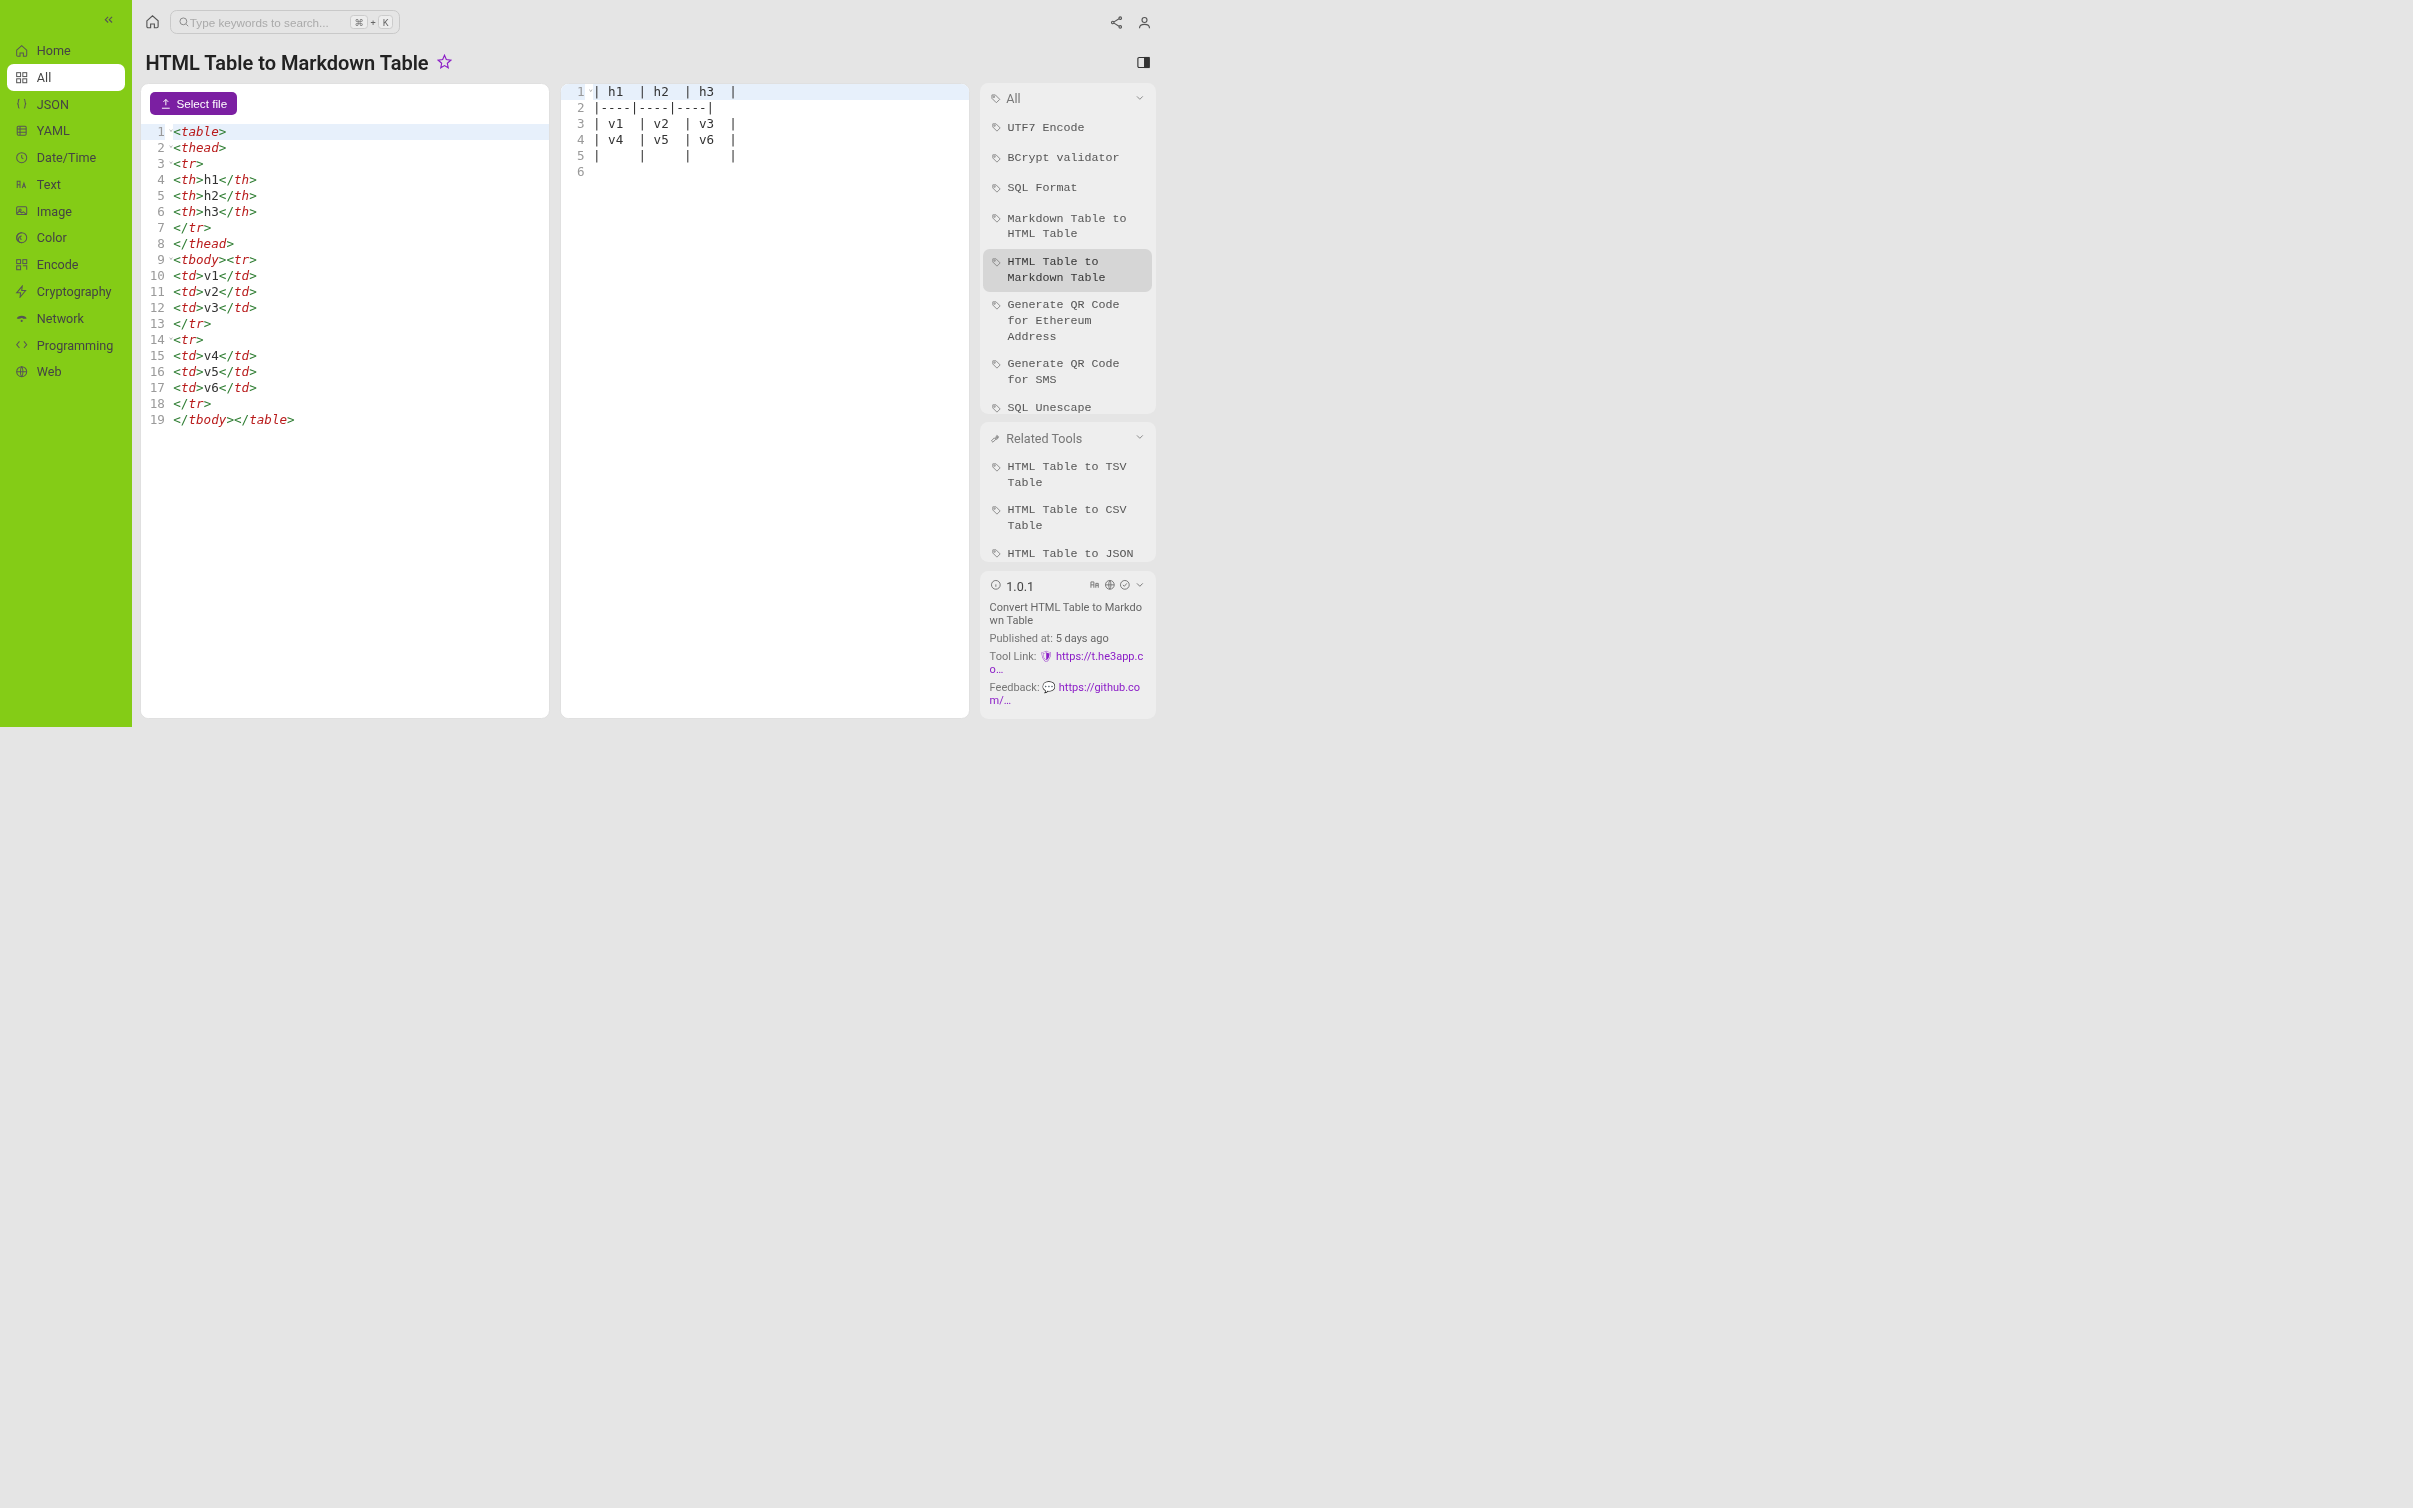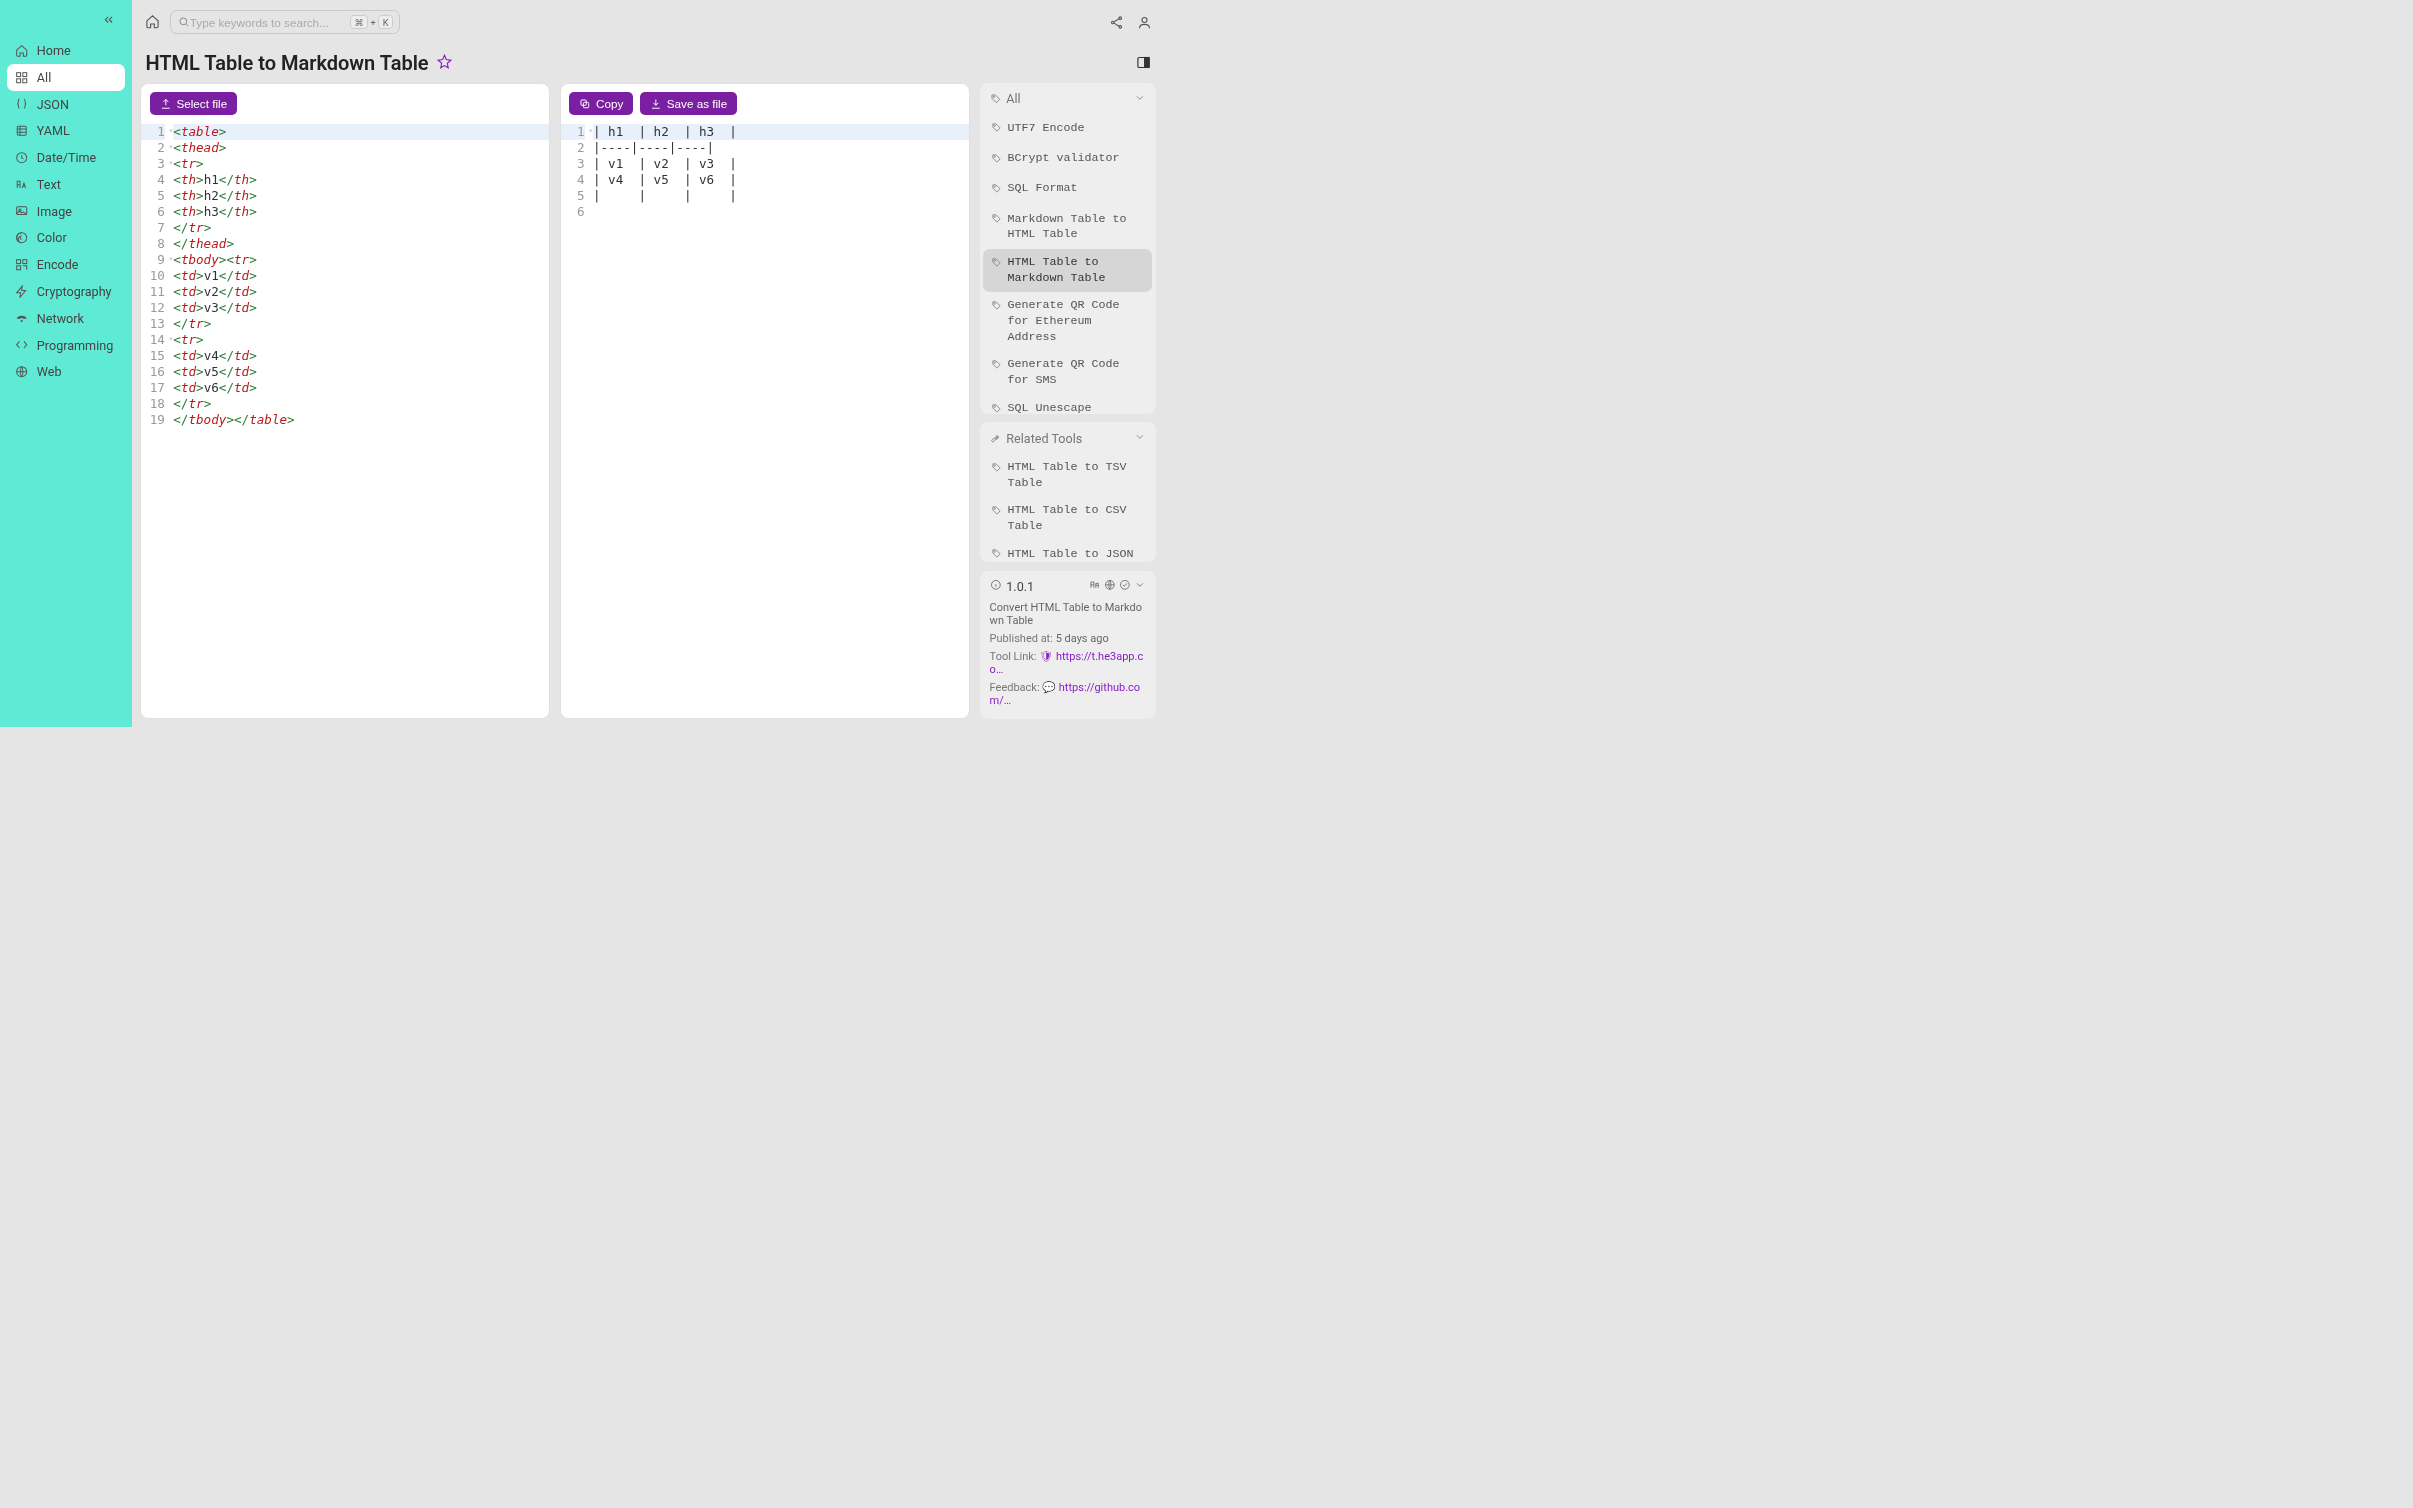--- a/index.html
+++ b/index.html
@@ -11,21 +11,21 @@
   width: 1164px;
   height: 727px;
   overflow: hidden;
   position: relative;
 }
 .sidebar {
   position: absolute;
   left: 0; top: 0;
   width: 132px;
   height: 727px;
-  background: #5eead4;
+  background: #84cc16;
   padding: 6.7px;
 }
 .collapse-btn {
   display: block;
   margin: 6.7px 6.7px 6.7px auto;
   width: 17px; height: 17px;
   cursor: pointer;
 }
 .collapse-btn svg { width: 13.4px; height: 13.4px; }
 .side-item {
@@ -447,35 +447,20 @@
             <div class="ln">17</div>
             <div class="ln">18</div>
             <div class="ln">19</div>
           </div>
         <div class="code-lines" id="in-code"><div class="cl first"><span class="tag-a">&lt;</span><span class="tag-n">table</span><span class="tag-a">&gt;</span></div><div class="cl"><span class="tag-a">&lt;</span><span class="tag-n">thead</span><span class="tag-a">&gt;</span></div><div class="cl"><span class="tag-a">&lt;</span><span class="tag-n">tr</span><span class="tag-a">&gt;</span></div><div class="cl"><span class="tag-a">&lt;</span><span class="tag-n">th</span><span class="tag-a">&gt;</span><span class="txt">h1</span><span class="tag-a">&lt;/</span><span class="tag-n">th</span><span class="tag-a">&gt;</span></div><div class="cl"><span class="tag-a">&lt;</span><span class="tag-n">th</span><span class="tag-a">&gt;</span><span class="txt">h2</span><span class="tag-a">&lt;/</span><span class="tag-n">th</span><span class="tag-a">&gt;</span></div><div class="cl"><span class="tag-a">&lt;</span><span class="tag-n">th</span><span class="tag-a">&gt;</span><span class="txt">h3</span><span class="tag-a">&lt;/</span><span class="tag-n">th</span><span class="tag-a">&gt;</span></div><div class="cl"><span class="tag-a">&lt;/</span><span class="tag-n">tr</span><span class="tag-a">&gt;</span></div><div class="cl"><span class="tag-a">&lt;/</span><span class="tag-n">thead</span><span class="tag-a">&gt;</span></div><div class="cl"><span class="tag-a">&lt;</span><span class="tag-n">tbody</span><span class="tag-a">&gt;</span><span class="tag-a">&lt;</span><span class="tag-n">tr</span><span class="tag-a">&gt;</span></div><div class="cl"><span class="tag-a">&lt;</span><span class="tag-n">td</span><span class="tag-a">&gt;</span><span class="txt">v1</span><span class="tag-a">&lt;/</span><span class="tag-n">td</span><span class="tag-a">&gt;</span></div><div class="cl"><span class="tag-a">&lt;</span><span class="tag-n">td</span><span class="tag-a">&gt;</span><span class="txt">v2</span><span class="tag-a">&lt;/</span><span class="tag-n">td</span><span class="tag-a">&gt;</span></div><div class="cl"><span class="tag-a">&lt;</span><span class="tag-n">td</span><span class="tag-a">&gt;</span><span class="txt">v3</span><span class="tag-a">&lt;/</span><span class="tag-n">td</span><span class="tag-a">&gt;</span></div><div class="cl"><span class="tag-a">&lt;/</span><span class="tag-n">tr</span><span class="tag-a">&gt;</span></div><div class="cl"><span class="tag-a">&lt;</span><span class="tag-n">tr</span><span class="tag-a">&gt;</span></div><div class="cl"><span class="tag-a">&lt;</span><span class="tag-n">td</span><span class="tag-a">&gt;</span><span class="txt">v4</span><span class="tag-a">&lt;/</span><span class="tag-n">td</span><span class="tag-a">&gt;</span></div><div class="cl"><span class="tag-a">&lt;</span><span class="tag-n">td</span><span class="tag-a">&gt;</span><span class="txt">v5</span><span class="tag-a">&lt;/</span><span class="tag-n">td</span><span class="tag-a">&gt;</span></div><div class="cl"><span class="tag-a">&lt;</span><span class="tag-n">td</span><span class="tag-a">&gt;</span><span class="txt">v6</span><span class="tag-a">&lt;/</span><span class="tag-n">td</span><span class="tag-a">&gt;</span></div><div class="cl"><span class="tag-a">&lt;/</span><span class="tag-n">tr</span><span class="tag-a">&gt;</span></div><div class="cl"><span class="tag-a">&lt;/</span><span class="tag-n">tbody</span><span class="tag-a">&gt;</span><span class="tag-a">&lt;/</span><span class="tag-n">table</span><span class="tag-a">&gt;</span></div></div>
 
       </div>
     </div>
 
     <div class="editor-col">
-      <div class="editor-toolbar">
-        <button class="btn">
-          <svg viewBox="0 0 24 24" fill="none" stroke-width="2">
-              <rect x="9" y="9" width="11" height="11" rx="2"></rect>
-              <rect x="4" y="4" width="11" height="11" rx="2"></rect>
-            </svg>
-          <span>Copy</span>
-        </button>
-        <button class="btn">
-          <svg viewBox="0 0 24 24" fill="none" stroke-width="2">
-              <path d="M12 3v12M7 10l5 5 5-5M4 21h16"></path>
-            </svg>
-          <span>Save as file</span>
-        </button>
-      </div>
       <div class="code-area">
         <div class="gutter" id="out-gutter">
             <div class="ln first fold">1</div>
             <div class="ln">2</div>
             <div class="ln">3</div>
             <div class="ln">4</div>
             <div class="ln">5</div>
             <div class="ln">6</div>
           </div>
         <div class="code-lines" id="out-code"><div class="cl first">| h1  | h2  | h3  |</div><div class="cl">|----|----|----|</div><div class="cl">| v1  | v2  | v3  |</div><div class="cl">| v4  | v5  | v6  |</div><div class="cl">|     |     |     |</div><div class="cl"></div></div>

